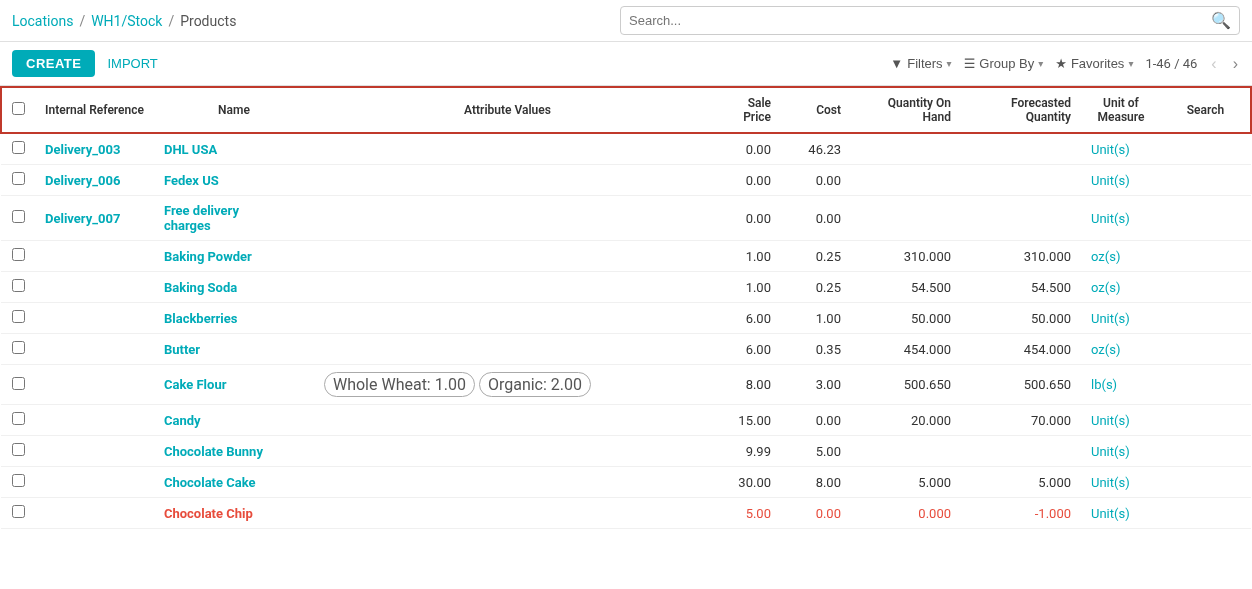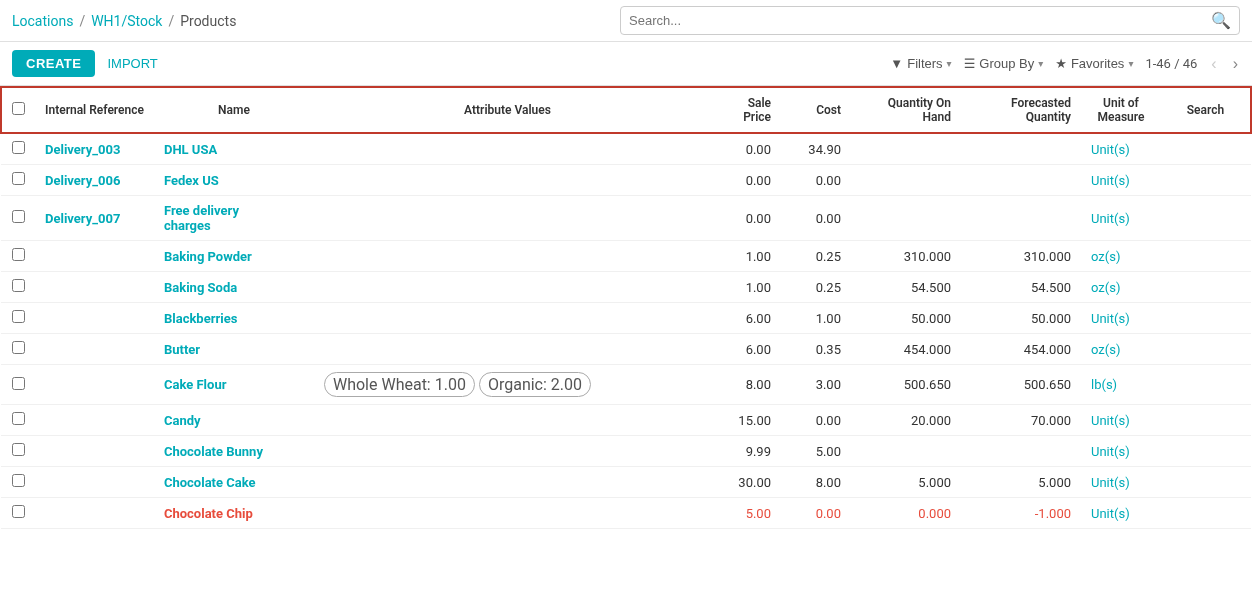--- a/index.html
+++ b/index.html
@@ -212,21 +212,21 @@
         <th class="col-barcode">Search</th>
       </tr>
     </thead>
     <tbody id="table-body">
     <tr>
           <td class="checkbox-cell"><input type="checkbox" style=""></td>
           <td class="link-cell col-ref" style="color: rgb(0, 171, 184);">Delivery_003</td>
           <td class="link-cell col-name">DHL USA</td>
           <td></td>
           <td class="num-cell">0.00</td>
-          <td class="num-cell">34.90</td>
+          <td class="num-cell">46.23</td>
           <td class="num-cell"></td>
           <td class="num-cell"></td>
           <td style="color: rgb(0, 171, 184);">Unit(s)</td>
           <td></td>
         </tr>
         <tr>
           <td class="checkbox-cell"><input type="checkbox" style=""></td>
           <td class="link-cell col-ref" style="color: rgb(0, 171, 184);">Delivery_006</td>
           <td class="link-cell col-name">Fedex US</td>
           <td></td>

